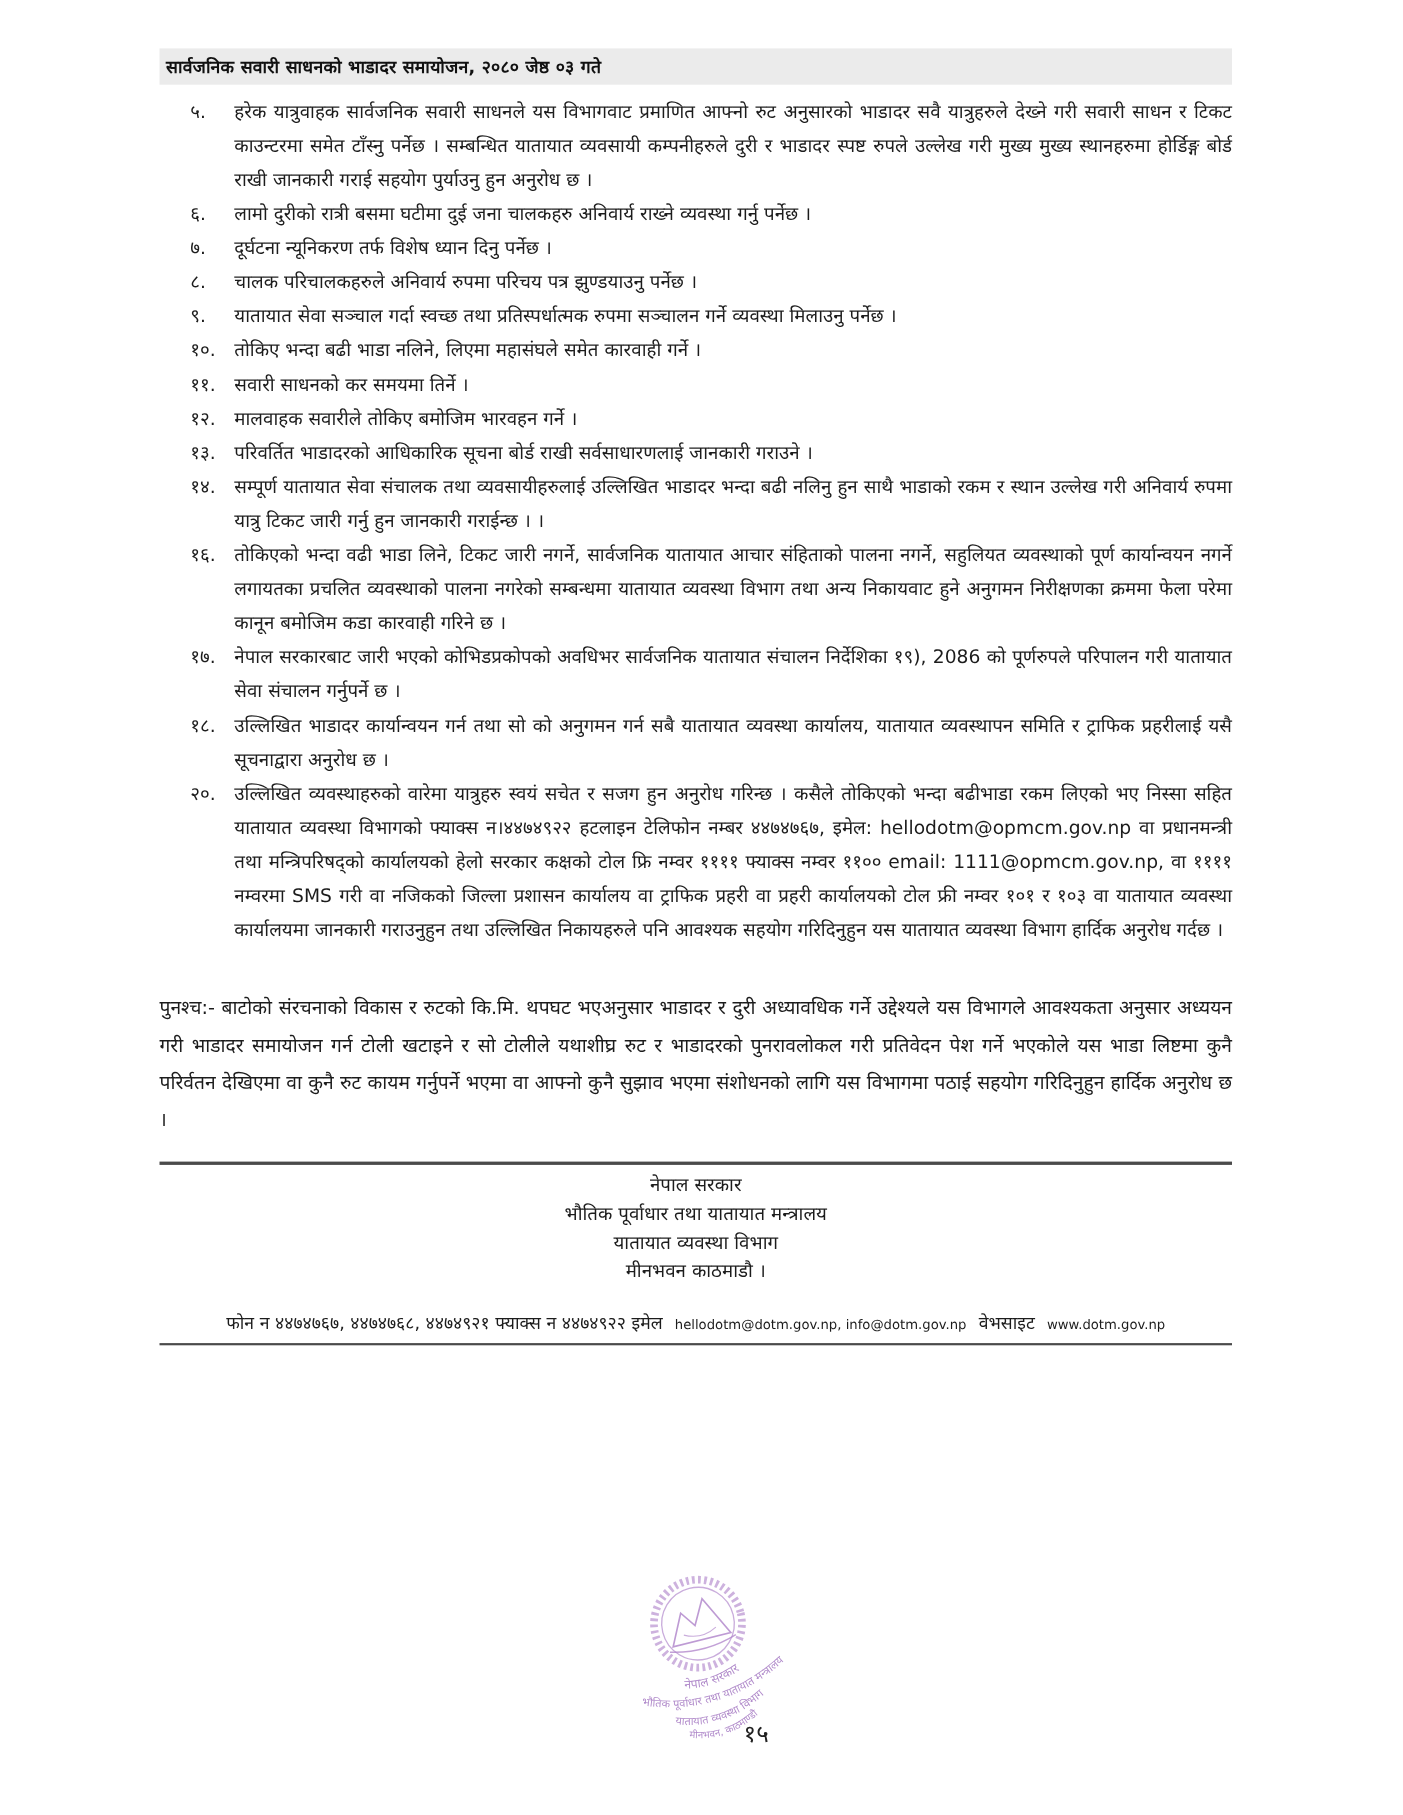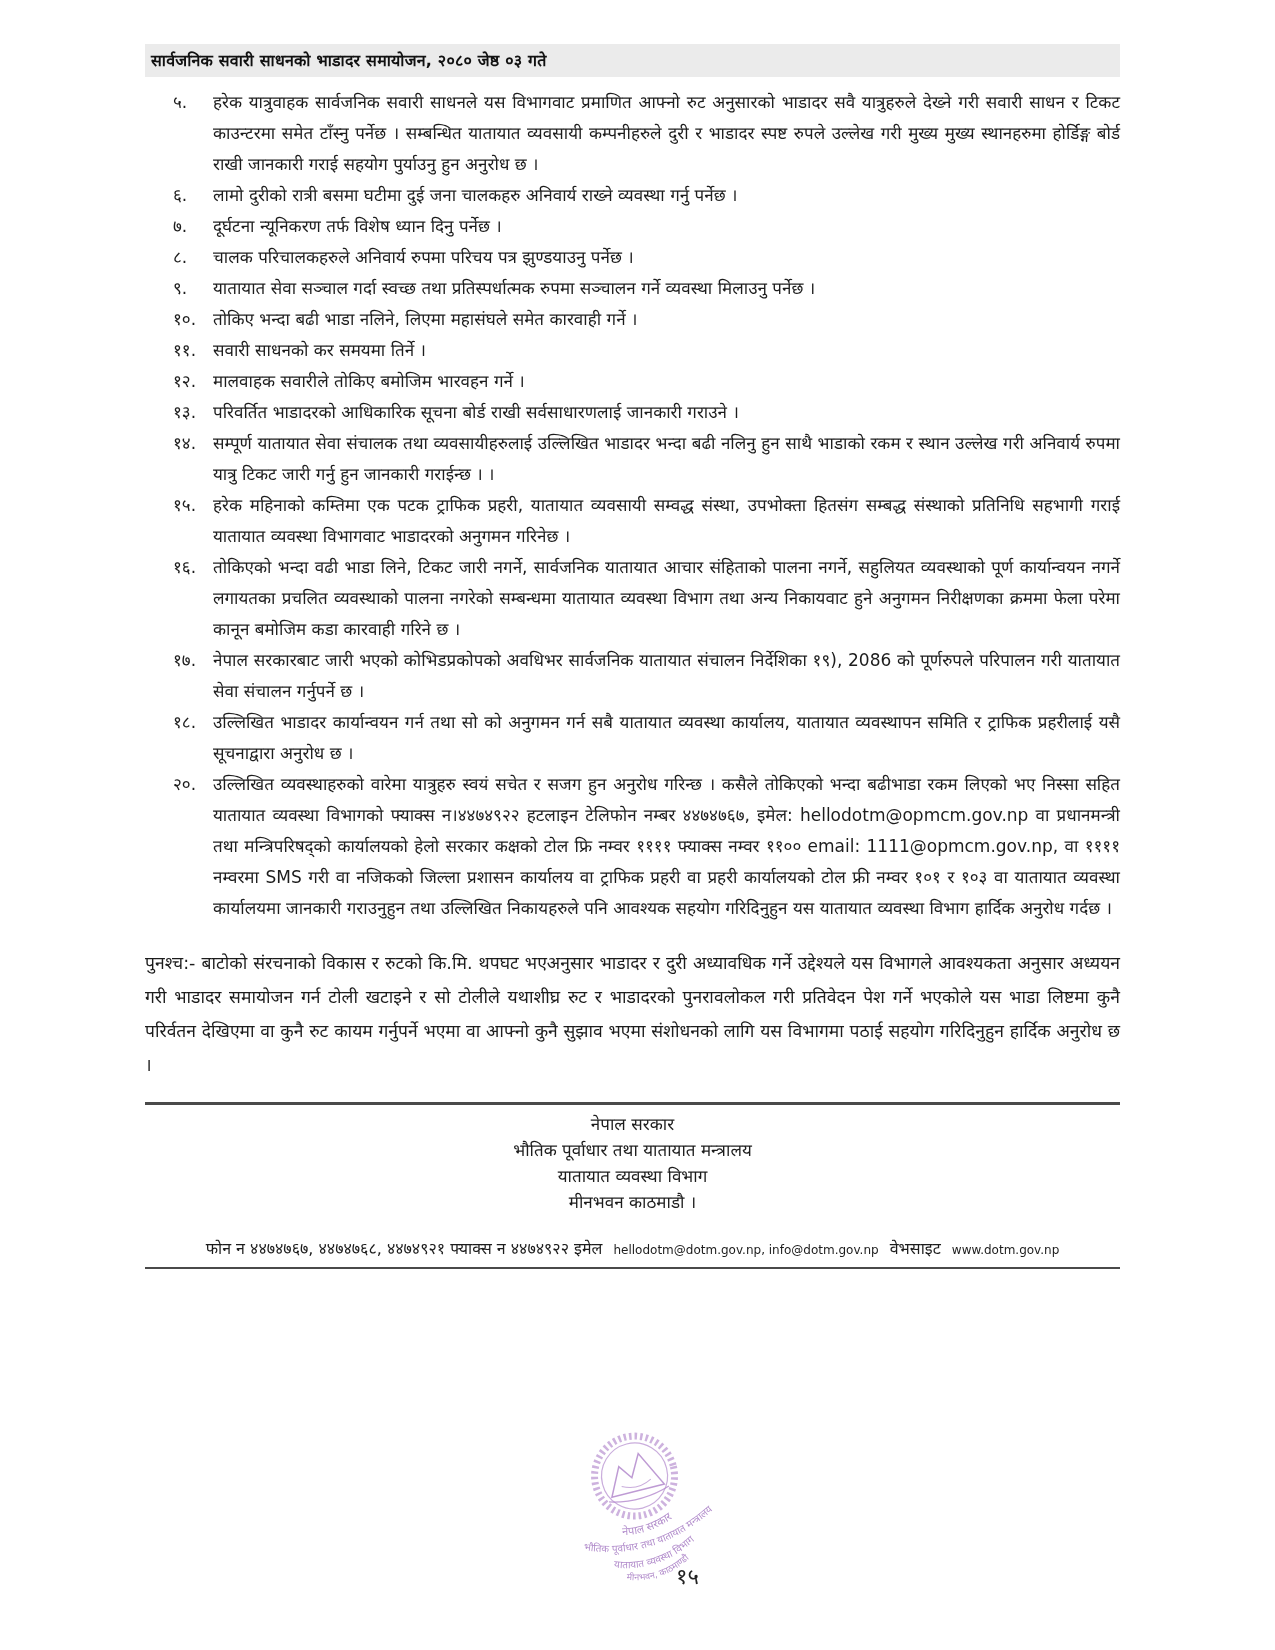--- a/index.html
+++ b/index.html
@@ -34,21 +34,21 @@
     flex:0 0 40px;
     padding-left:28px;
     box-sizing:content-box;
     white-space:nowrap;
   }
   .item .txt{
     flex:1;
     text-align:justify;
   }
   .postscript{
-    margin-top:22px;
+    margin-top:38px;
     font-size:17.5px;
     line-height:34px;
     text-align:justify;
   }
   .rule{
     border:none;
     border-top:3px solid #4a4a4a;
     margin:20px 0 0 0;
   }
   .rule.thin{border-top-width:2px;margin-top:8px;}
@@ -124,24 +124,20 @@
           <span class="num">१२.</span>
           <span class="txt">मालवाहक सवारीले तोकिए बमोजिम भारवहन गर्ने ।</span>
         </div>
       <div class="item">
           <span class="num">१३.</span>
           <span class="txt">परिवर्तित भाडादरको आधिकारिक सूचना बोर्ड राखी सर्वसाधारणलाई जानकारी गराउने ।</span>
         </div>
       <div class="item">
           <span class="num">१४.</span>
           <span class="txt">सम्पूर्ण यातायात सेवा संचालक तथा व्यवसायीहरुलाई उल्लिखित भाडादर भन्दा बढी नलिनु हुन साथै भाडाको रकम र स्थान उल्लेख गरी अनिवार्य रुपमा यात्रु टिकट जारी गर्नु हुन जानकारी गराईन्छ ।  ।</span>
-        </div>
-      <div class="item">
-          <span class="num">१५.</span>
-          <span class="txt">हरेक महिनाको कम्तिमा एक पटक ट्राफिक प्रहरी, यातायात व्यवसायी सम्वद्ध संस्था, उपभोक्ता हितसंग सम्बद्ध संस्थाको प्रतिनिधि सहभागी गराई यातायात व्यवस्था विभागवाट भाडादरको अनुगमन गरिनेछ ।</span>
         </div>
       <div class="item">
           <span class="num">१६.</span>
           <span class="txt">तोकिएको भन्दा वढी भाडा लिने, टिकट जारी नगर्ने, सार्वजनिक यातायात आचार संहिताको पालना नगर्ने, सहुलियत व्यवस्थाको पूर्ण कार्यान्वयन नगर्ने लगायतका प्रचलित व्यवस्थाको पालना नगरेको सम्बन्धमा यातायात व्यवस्था विभाग तथा अन्य निकायवाट हुने अनुगमन निरीक्षणका क्रममा फेला परेमा कानून बमोजिम कडा कारवाही गरिने छ ।</span>
         </div>
       <div class="item">
           <span class="num">१७.</span>
           <span class="txt">नेपाल सरकारबाट जारी भएको कोभिडप्रकोपको अवधिभर सार्वजनिक यातायात संचालन निर्देशिका १९), 2086 को पूर्णरुपले परिपालन गरी यातायात सेवा संचालन गर्नुपर्ने छ ।</span>
         </div>
       <div class="item">

